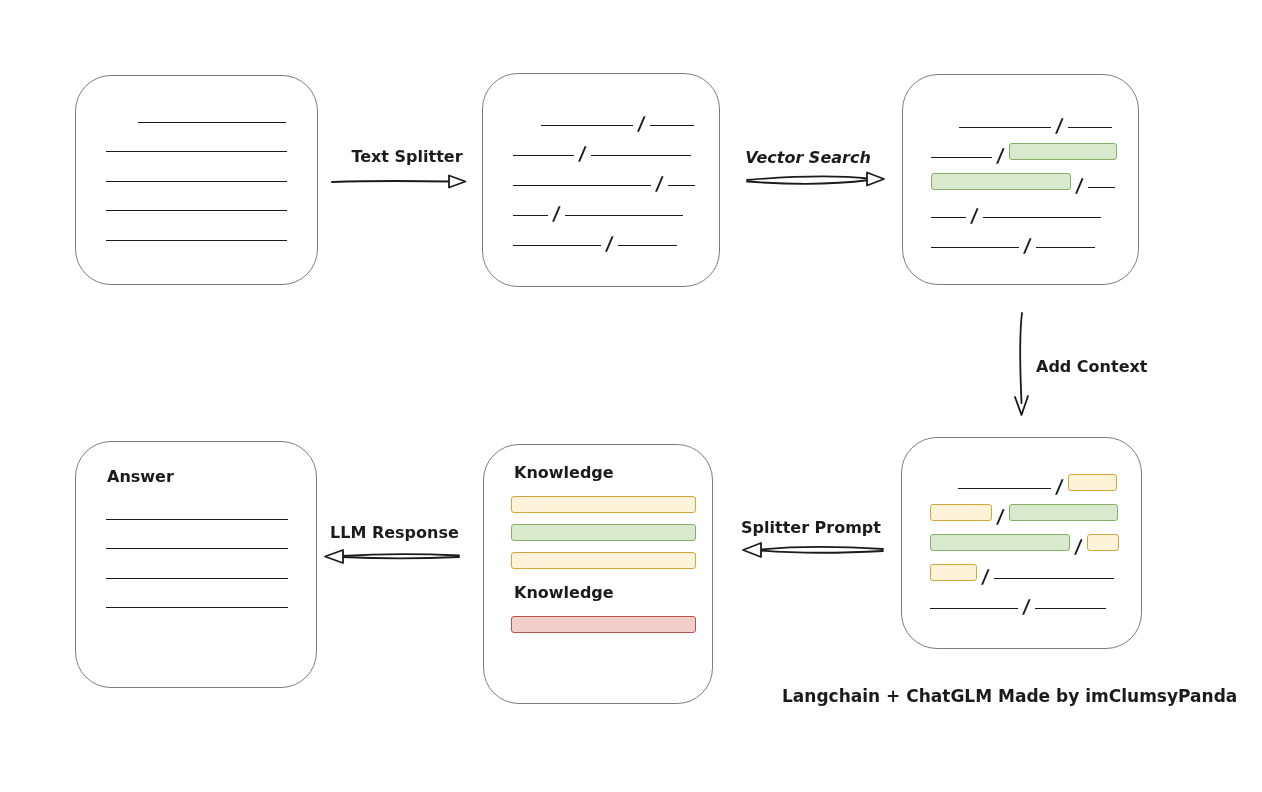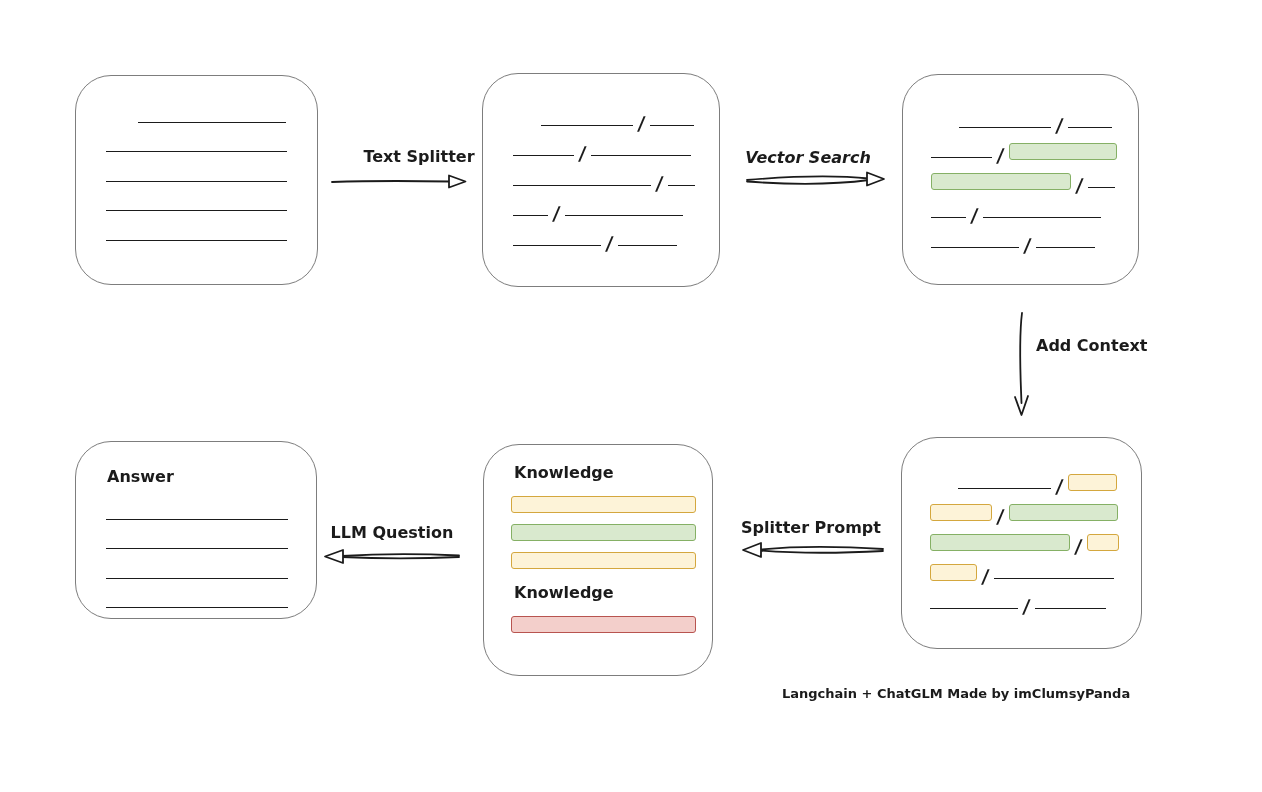--- a/index.html
+++ b/index.html
@@ -25,21 +25,21 @@
   .chunk{height:15px;box-sizing:content-box;border:1.6px solid;border-radius:3px;}
   .chunk.green{background:var(--green-fill);border-color:var(--green-stroke);}
   .chunk.yellow{background:var(--yellow-fill);border-color:var(--yellow-stroke);}
   
   .lines{position:absolute;}
   .lrow{display:flex;align-items:flex-end;height:29.5px;}
   .lines .tline{margin-bottom:0;}
   
   .lbl{position:absolute;font-size:16px;font-weight:600;white-space:nowrap;color:var(--ink);}
   .lbl.center{text-align:center;}
-  .caption{position:absolute;font-size:13px;font-weight:600;white-space:nowrap;color:var(--ink);}
+  .caption{position:absolute;font-size:17px;font-weight:600;white-space:nowrap;color:var(--ink);}
   
   .bars{position:absolute;display:flex;flex-direction:column;gap:11px;}
   .pbar{width:183px;height:15px;border:1.6px solid;border-radius:3px;}
   .pbar.green{background:var(--green-fill);border-color:var(--green-stroke);}
   .pbar.yellow{background:var(--yellow-fill);border-color:var(--yellow-stroke);}
   .pbar.red{background:var(--red-fill);border-color:var(--red-stroke);}
   
   .arrow-svg{position:absolute;overflow:visible;}
   .arrow-svg path{stroke:var(--ink);stroke-width:1.8;fill:none;stroke-linecap:round;stroke-linejoin:round;}
   .arrow-svg path.ah{fill:#ffffff;}
@@ -62,21 +62,21 @@
         </div>
         <div class="lrow">
           <div class="tline" style="width: 181px;"></div>
         </div>
         <div class="lrow">
           <div class="tline" style="width: 181px;"></div>
         </div>
       </div>
   </div>
 
-  <div class="lbl center" style="left:352px;top:147px;width:134px;">Text Splitter</div>
+  <div class="lbl center" style="left:340px;top:147px;width:134px;">Text Splitter</div>
   <svg class="arrow-svg" style="left:330px;top:172px;" width="138" height="18" viewBox="0 0 138 18">
     <path d="M2 10 C 45 8.5, 92 9, 120 9.5"></path>
     <path class="ah" d="M119 3.5 L135.5 9.5 L119 15.5 Z"></path>
   </svg>
 
   <div class="box" style="left:482px;top:73px;width:238px;height:214px;">
     <div class="rows" style="left:30px;top:24px;">
         <div class="row">
           <div class="tline" style="width: 92px; margin-left: 28px;"></div>
           <span class="slash">/</span>
@@ -139,21 +139,21 @@
           <span class="slash">/</span>
           <div class="tline" style="width: 59px;"></div>
         </div>
       </div>
   </div>
 
   <svg class="arrow-svg" style="left:1008px;top:311px;" width="26" height="108" viewBox="0 0 26 108">
     <path d="M14 2 C 10.5 30, 12.5 65, 13.5 92"></path>
     <path d="M7 86 L13.5 104 L20 85"></path>
   </svg>
-  <div class="lbl" style="left:1036px;top:336px;">Add Context</div>
+  <div class="lbl" style="left:1036px;top:357px;">Add Context</div>
 
   <div class="box" style="left:901px;top:437px;width:241px;height:212px;">
     <div class="rows" style="left:28px;top:23px;">
         <div class="row">
           <div class="tline" style="width: 93px; margin-left: 28px;"></div>
           <span class="slash">/</span>
           <div class="chunk yellow" style="width: 47px;"></div>
         </div>
         <div class="row">
           <div class="chunk yellow" style="width: 60px;"></div>
@@ -178,41 +178,41 @@
       </div>
   </div>
 
   <div class="lbl center" style="left:737px;top:518px;width:148px;">Splitter Prompt</div>
   <svg class="arrow-svg" style="left:736px;top:538px;" width="150" height="20" viewBox="0 0 150 20">
     <path d="M147 11 C 100 8, 55 8.5, 24 11.5"></path>
     <path d="M147 13 C 100 15.5, 55 15, 24 12.5"></path>
     <path class="ah" d="M25 5 L7 12 L25 19 Z"></path>
   </svg>
 
-  <div class="box" style="left:483px;top:444px;width:230px;height:232px;">
+  <div class="box" style="left:483px;top:444px;width:230px;height:260px;">
     <div class="lbl" style="left:30px;top:18px;">Knowledge</div>
     <div class="bars" style="left:27px;top:51px;">
         <div class="pbar yellow"></div>
         <div class="pbar green"></div>
         <div class="pbar yellow"></div>
       </div>
     <div class="lbl" style="left:30px;top:138px;">Knowledge</div>
     <div class="bars" style="left:27px;top:171px;">
         <div class="pbar red"></div>
       </div>
   </div>
 
-  <div class="lbl center" style="left:330px;top:523px;width:124px;">LLM Question</div>
+  <div class="lbl center" style="left:330px;top:523px;width:124px;">LLM Response</div>
   <svg class="arrow-svg" style="left:320px;top:546px;" width="142" height="18" viewBox="0 0 142 18">
     <path d="M139 9.5 C 95 7.5, 55 8, 22 10"></path>
     <path d="M139 11 C 95 13, 55 12.5, 22 11"></path>
     <path class="ah" d="M23 4 L5 10.5 L23 17 Z"></path>
   </svg>
 
-  <div class="box" style="left:75px;top:441px;width:242px;height:178px;">
+  <div class="box" style="left:75px;top:441px;width:242px;height:247px;">
     <div class="lbl" style="left:31px;top:25px;">Answer</div>
     <div class="lines" style="left:30px;top:48px;">
         <div class="lrow">
           <div class="tline" style="width: 182px;"></div>
         </div>
         <div class="lrow">
           <div class="tline" style="width: 182px;"></div>
         </div>
         <div class="lrow">
           <div class="tline" style="width: 182px;"></div>

